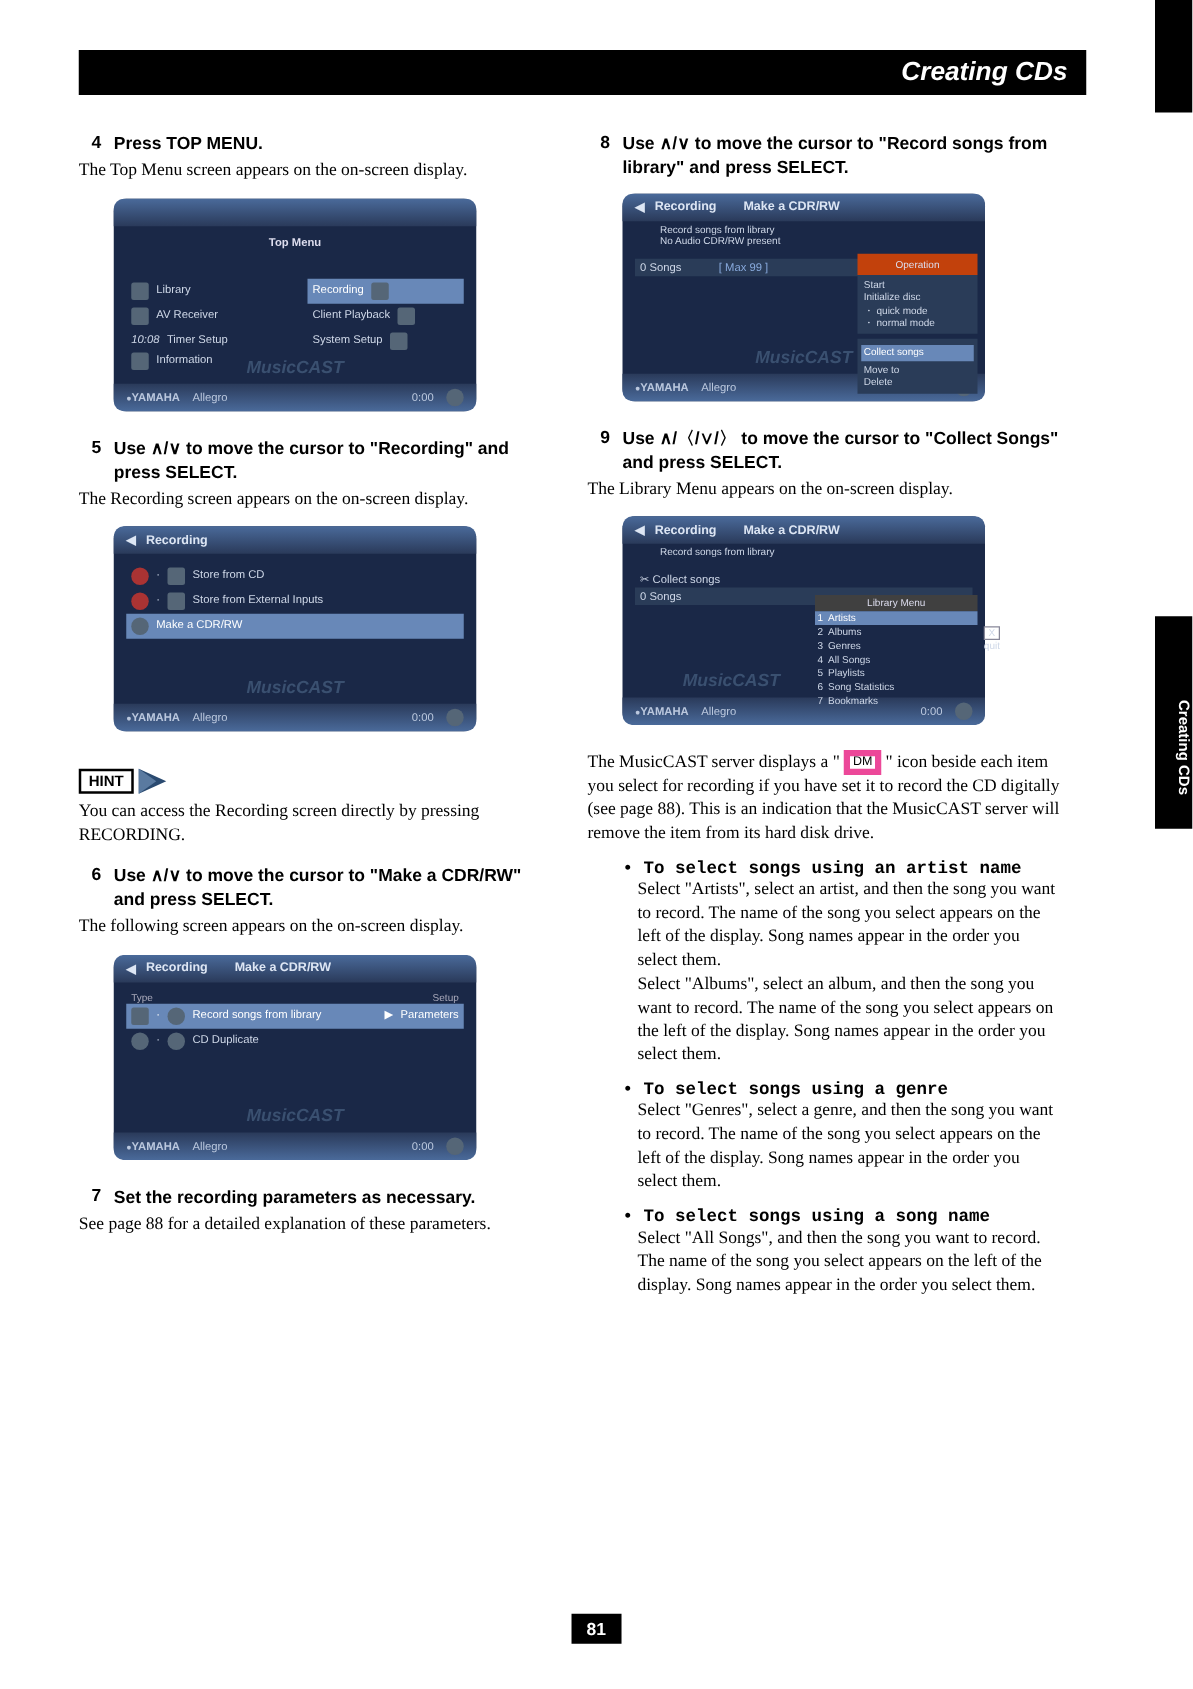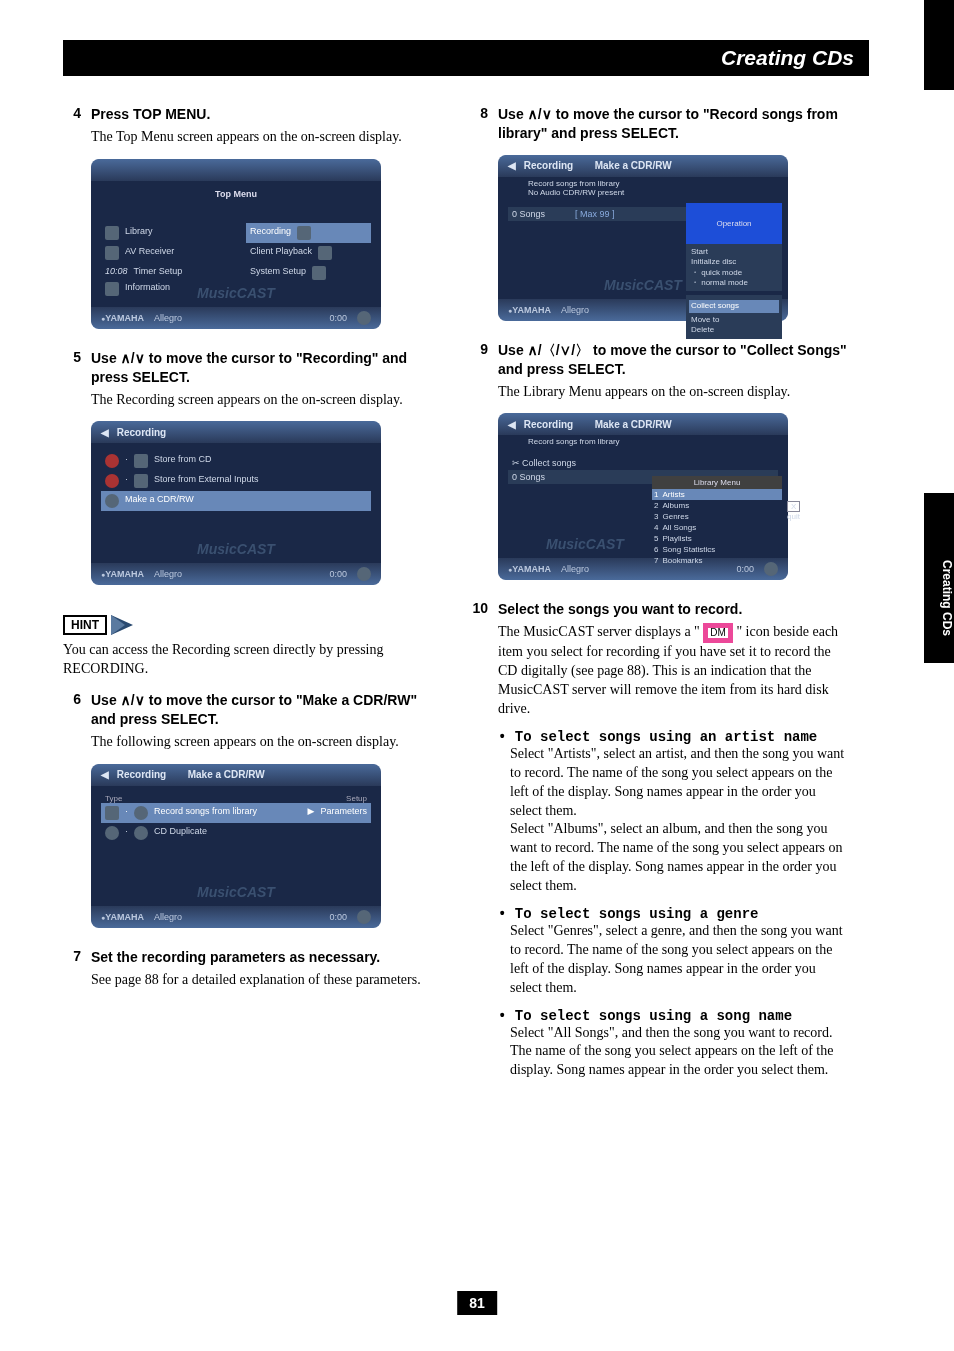--- a/index.html
+++ b/index.html
@@ -67,21 +67,20 @@
   }
   .step-title {
     font-family: Arial, sans-serif;
     font-weight: bold;
     font-size: 14px;
     line-height: 1.35;
   }
   .step-body {
     font-family: "Times New Roman", serif;
     font-size: 14px;
-    margin-left: 28px;
     line-height: 1.35;
   }
   .bullet-title {
     font-family: Liberation Mono, monospace;
     font-weight: bold;
     font-size: 14px;
     margin-left: 28px;
     margin-top: 10px;
   }
   .bullet-body {
@@ -157,23 +156,23 @@
   }
   .ss-foot .spacer{flex:1;}
   .ss-op-box {
     position:absolute;
     right:6px;
     top:4px;
     width:96px;
     font-size:8px;
   }
   .ss-op-head{
-    background:#1d4ed8;
+    background:#c2410c;
     color:#dde;
-    padding:16px 4px;
+    padding:4px 4px;
     text-align:center;
   }
   .ss-op-body{
     background:#2a3c58;
     padding:3px 5px;
     line-height:1.3;
   }
   .ss-op-body .hl{
     background:#6888b8;color:#fff;padding:1px 2px;display:block;margin:2px -2px;
   }
@@ -484,24 +483,20 @@
     </div>
     <div class="ss-foot">
       <span style="font-weight:bold;"><span style="font-size:7px;">●</span><span>YAMAHA</span></span>
       <span>Allegro</span>
       <span class="spacer"></span>
       <span>0:00</span>
       <span class="ss-icon" style="border-radius:50%;"></span>
     </div>
   </div>
 
-  <div class="step-row">
-    <div class="step-num">10</div>
-    <div class="step-title">Select the songs you want to record.</div>
-  </div>
   <div class="step-body">
     <span>The MusicCAST server displays a " </span><span class="dm-box">DM</span><span> " icon beside each item you select for recording if you have set it to record the CD digitally (see page 88). This is an indication that the MusicCAST server will remove the item from its hard disk drive.</span>
   </div>
 
   <div class="bullet-title">• To select songs using an artist name</div>
   <div class="bullet-body">Select "Artists", select an artist, and then the song you want to record. The name of the song you select appears on the left of the display. Song names appear in the order you select them.</div>
 
   <div class="bullet-body">Select "Albums", select an album, and then the song you want to record. The name of the song you select appears on the left of the display. Song names appear in the order you select them.</div>
 
   <div class="bullet-title">• To select songs using a genre</div>

